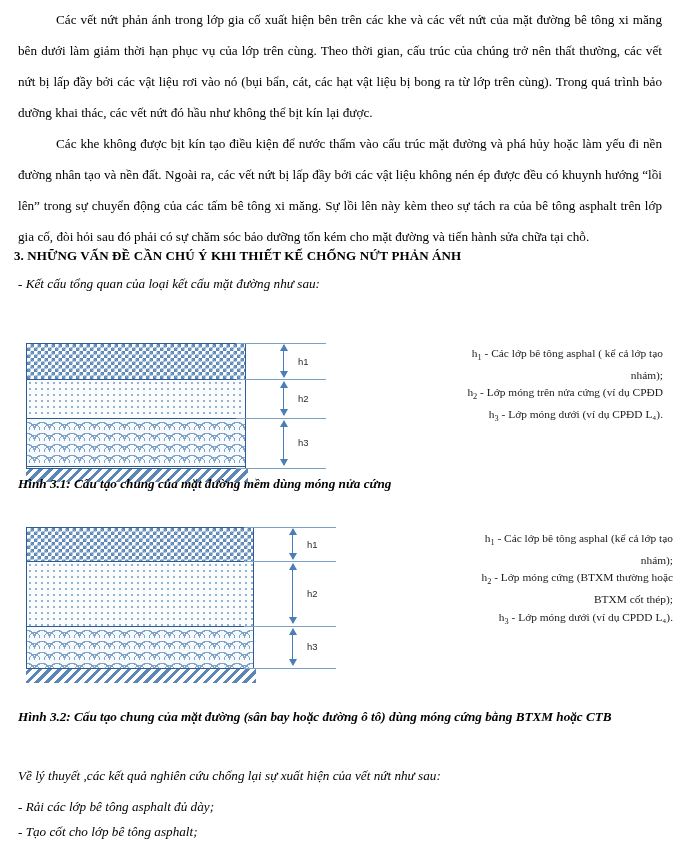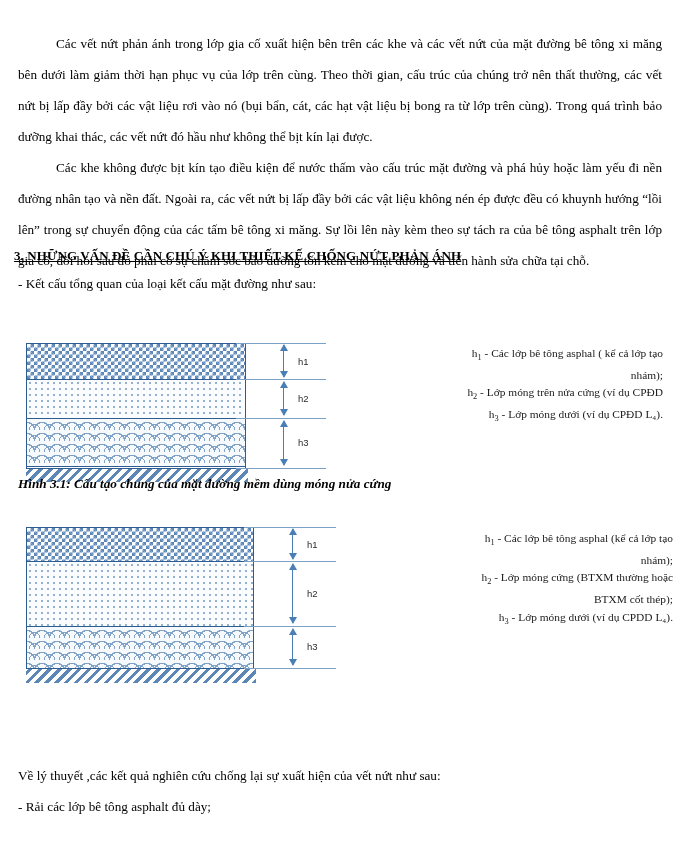--- a/index.html
+++ b/index.html
@@ -23,37 +23,37 @@
   }
   .body-text {
     position: absolute;
     left: 18px;
     width: 644px;
     font-size: 13.2px;
     line-height: 31px;
     text-align: justify;
     text-justify: inter-word;
   }
-  .body-text.indent { text-indent: 38px; margin-top: 24px; }
+  .body-text.indent { text-indent: 38px; }
   .heading {
     position: absolute;
     left: 14px;
     width: 650px;
     font-size: 13px;
     font-weight: bold;
     line-height: 20px;
     letter-spacing: 0.1px;
-    text-decoration: underline;
   }
   .line {
     position: absolute;
     left: 18px;
     width: 650px;
     font-size: 13.2px;
     line-height: 20px;
+    font-style: italic;
   }
   .caption {
     position: absolute;
     left: 18px;
     width: 648px;
     font-size: 13.2px;
     font-weight: bold;
     font-style: italic;
     line-height: 28px;
     text-align: justify;
@@ -233,19 +233,21 @@
     <div>nhám);</div>
     <div>
       <span>h</span><span class="sub">2</span><span> - Lớp móng cứng (BTXM thường hoặc</span>
     </div>
     <div>BTXM cốt thép);</div>
     <div>
       <span>h</span><span class="sub">3</span><span> - Lớp móng dưới (ví dụ CPDD L₄).</span>
     </div>
   </div>
 
+  <div class="caption" style="top:703px;">Hình 3.2: Cấu tạo chung của mặt đường (sân bay hoặc đường ô tô) dùng móng cứng bằng BTXM hoặc CTB</div>
 
   <div class="line" style="top:797px;">- Rải các lớp bê tông asphalt đủ dày;</div>
 
   <div class="line" style="top:766px;">Về lý thuyết ,các kết quả nghiên cứu chống lại sự xuất hiện của vết nứt như sau:</div>
 
+  <div class="line" style="top:822px;">- Tạo cốt cho lớp bê tông asphalt;</div>
 
 </div>
 
 </body></html>

